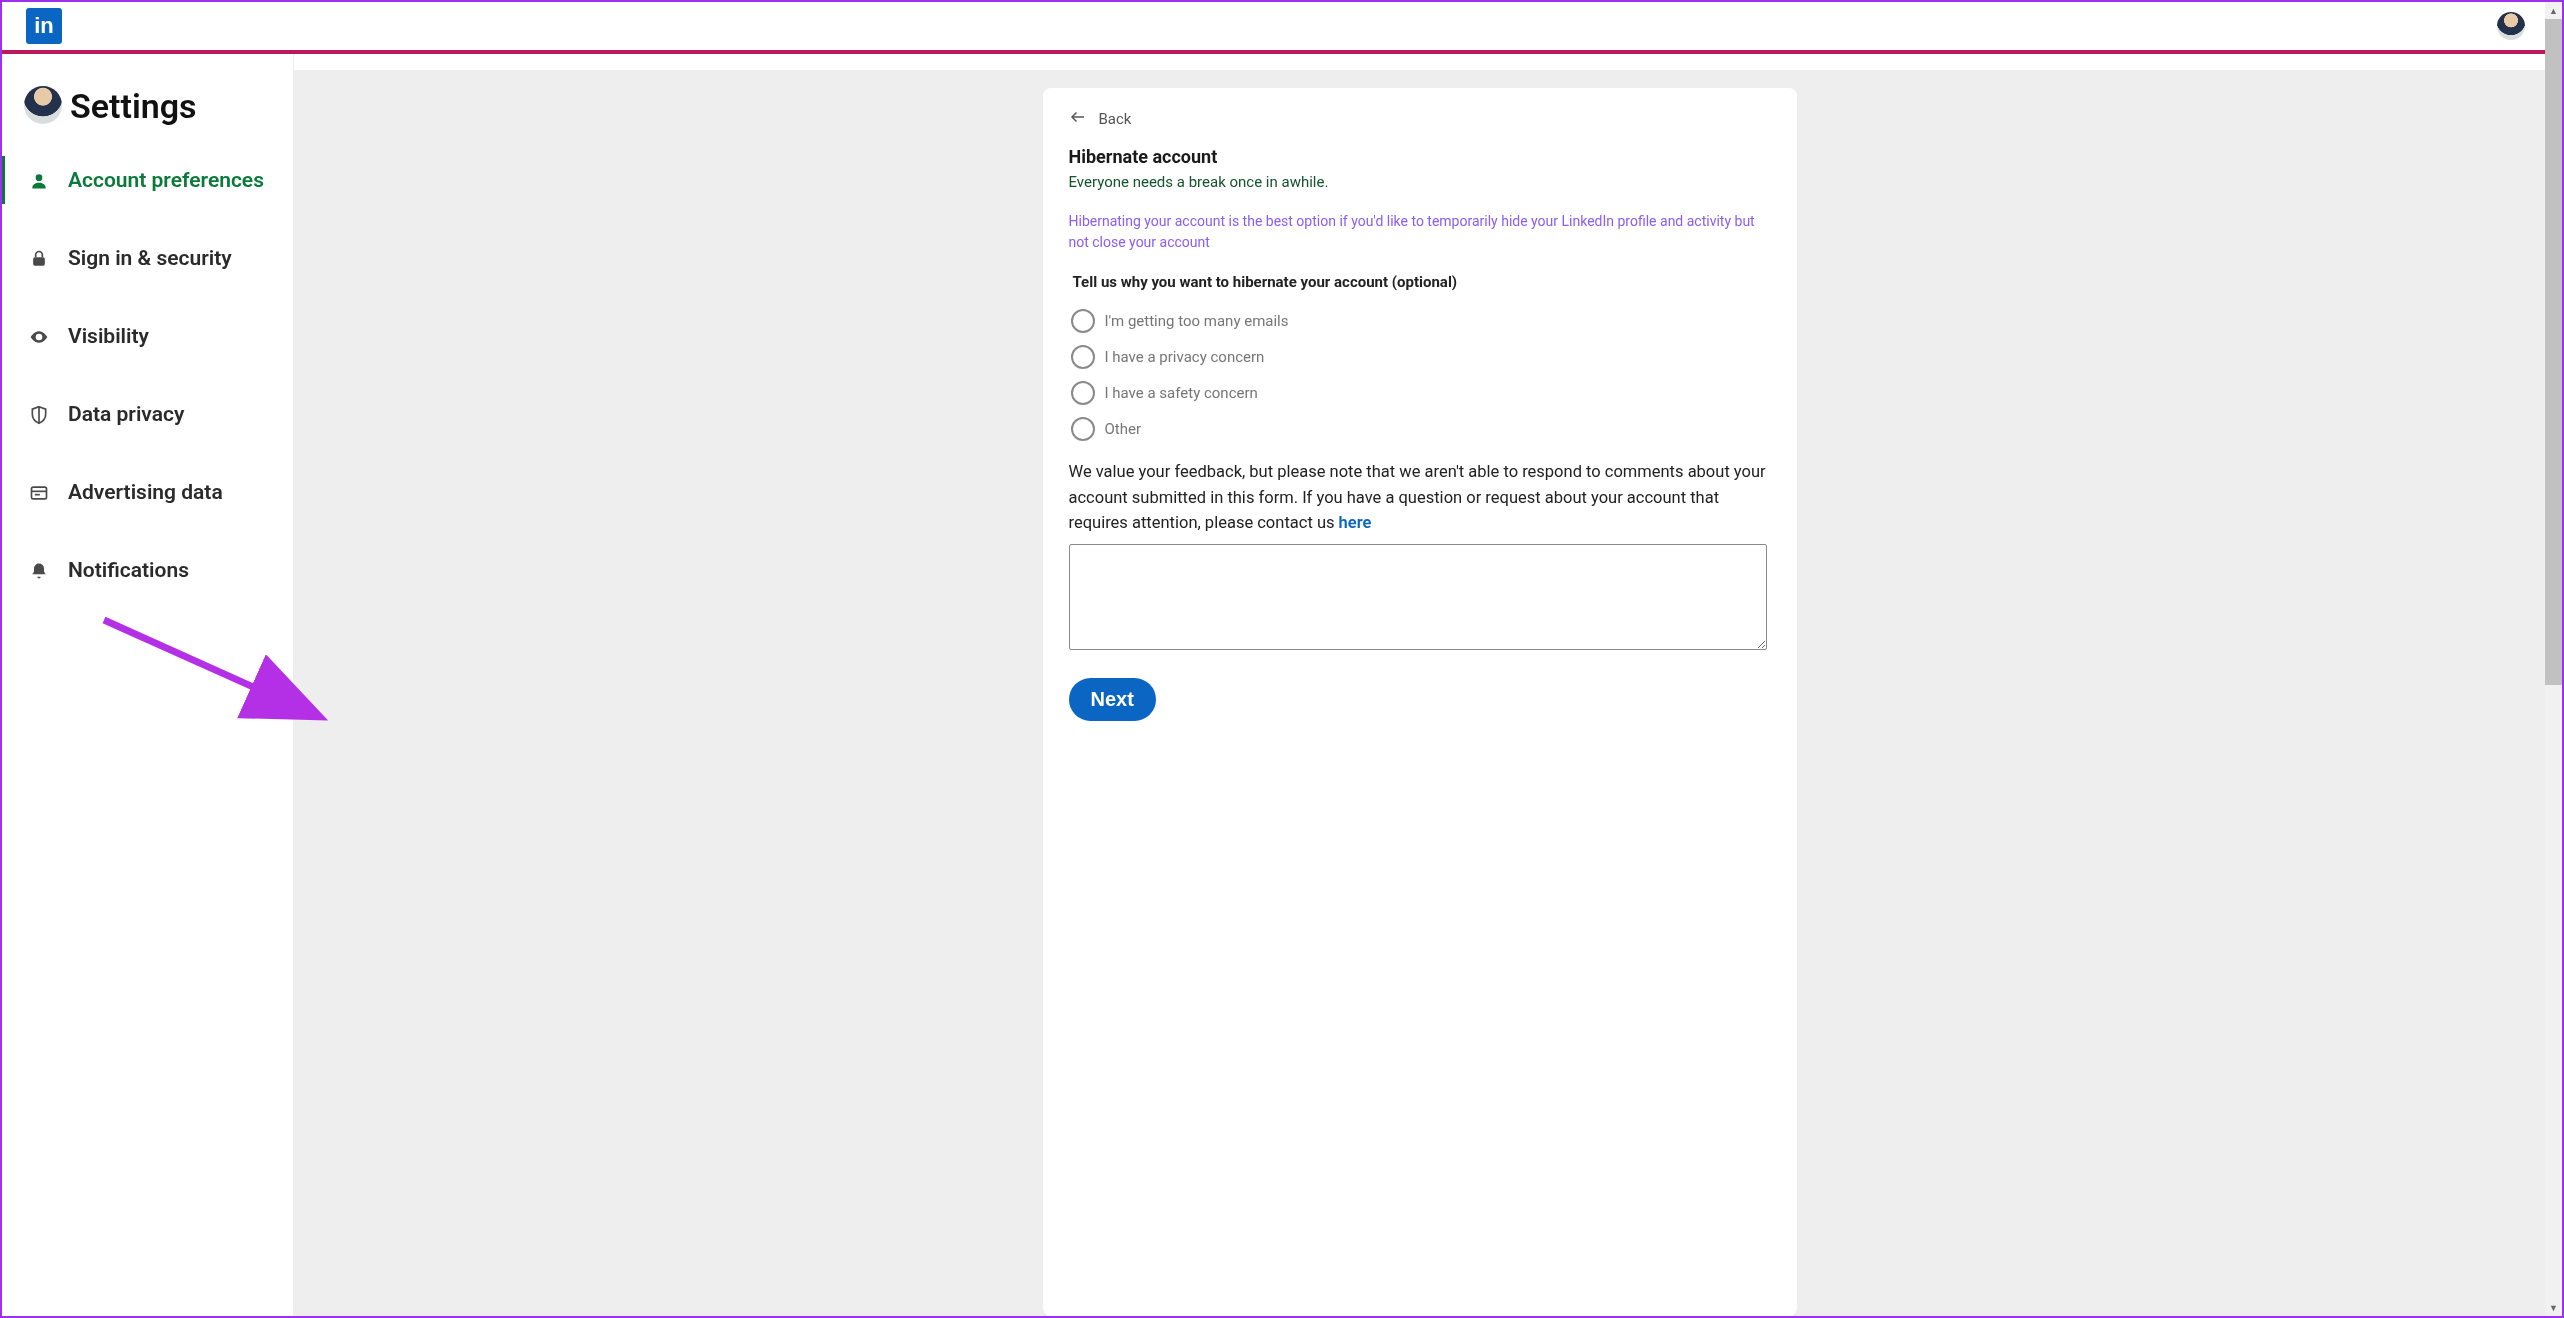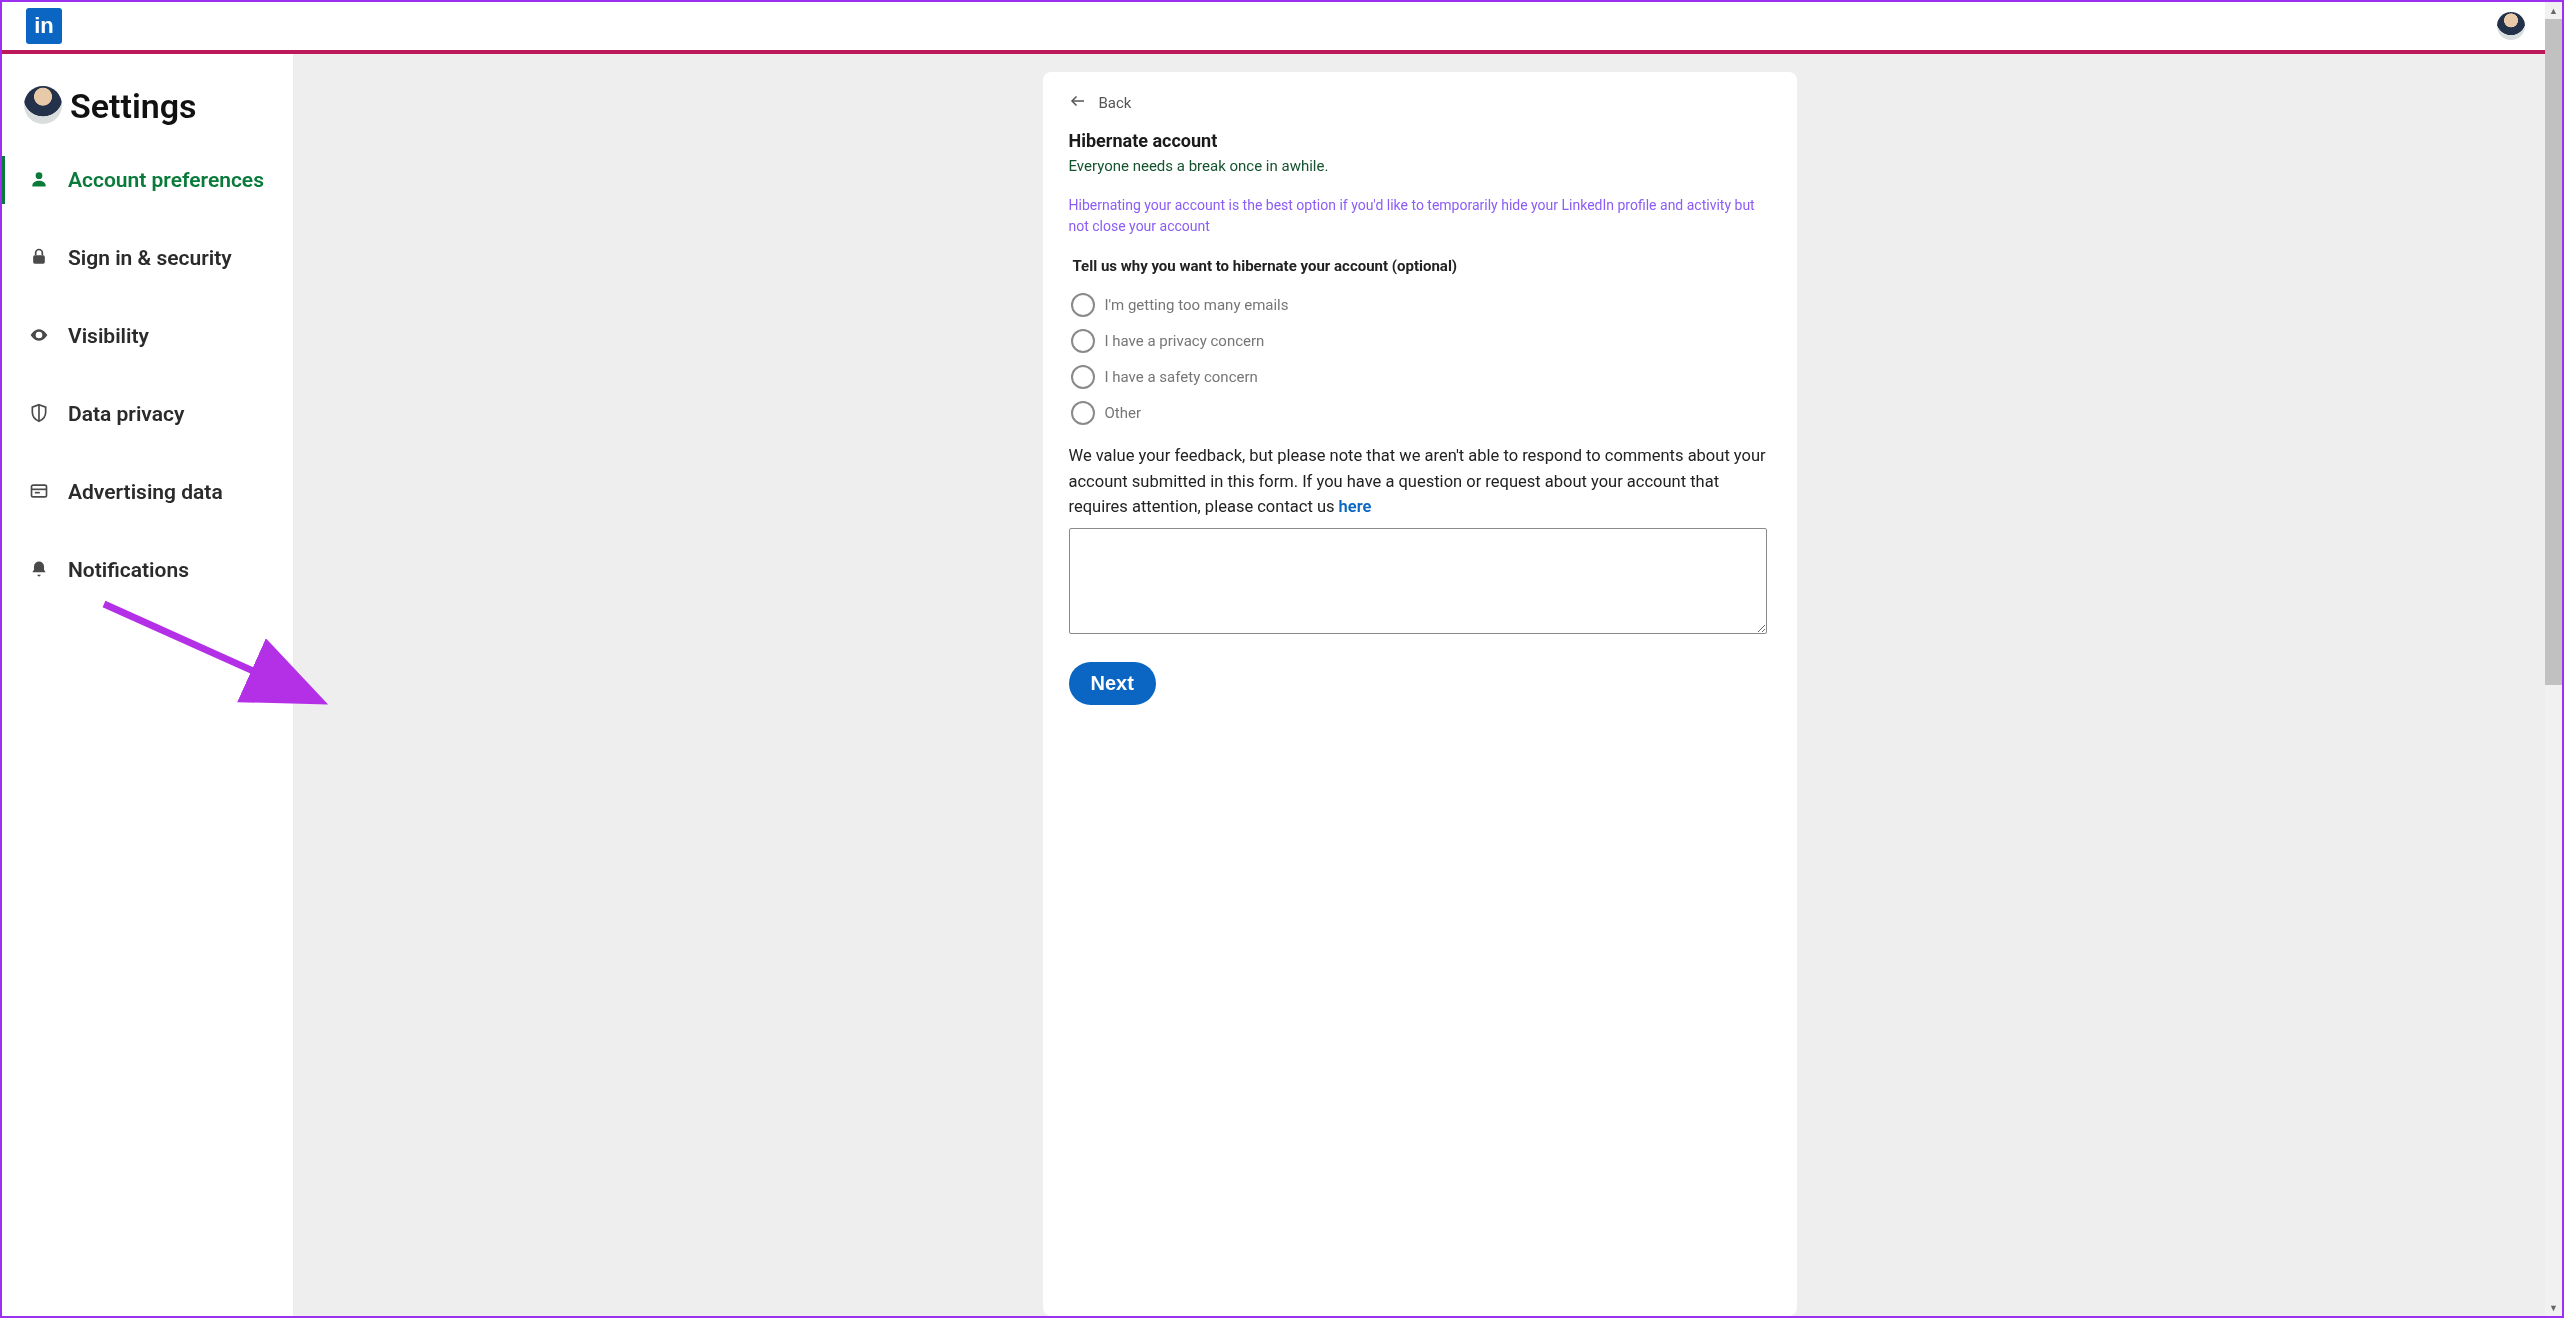--- a/index.html
+++ b/index.html
@@ -32,29 +32,29 @@
 
   
   .body { flex: 1; display: flex; margin-right: 17px; overflow: hidden; }
 
   
   .sidebar { width: 292px; background: #fff; border-right: 1px solid #ececec; padding-top: 22px; }
   .sb-title { display: flex; align-items: flex-start; gap: 8px; padding: 10px 22px 28px 22px; }
   .avatar-md { width: 38px; height: 38px; border-radius: 50%; background: radial-gradient(circle at 50% 28%, #e8c9a8 0 26%, #23324a 28% 58%, #d8ddde 60% 100%); }
   .sb-title h1 { font-size: 34px; font-weight: 600; color: #111; }
 
-  .nav-item { display: flex; align-items: flex-start; gap: 18px; padding: 14px 22px 14px 26px; font-size: 21px; font-weight: 600; color: #2b2b2b; cursor: pointer; margin-bottom: 26px; }
+  .nav-item { display: flex; align-items: flex-end; gap: 18px; padding: 14px 22px 14px 26px; font-size: 21px; font-weight: 600; color: #2b2b2b; cursor: pointer; margin-bottom: 26px; }
   .nav-item.active { color: #0a7a3b; position: relative; }
   .nav-item.active::before { content: ""; position: absolute; left: 0; top: 2px; bottom: 2px; width: 3px; background: #0a7a3b; }
   .nav-icon { width: 22px; height: 22px; color: #4a4a4a; display: flex; align-items: center; justify-content: center; flex-shrink: 0; }
   .nav-item.active .nav-icon { color: #0a7a3b; }
   .nav-icon svg { width: 20px; height: 20px; }
 
   
-  .main { flex: 1; background: #eeeeee; display: flex; justify-content: center; padding-top: 18px; position: relative; }
+  .main { flex: 1; background: #eeeeee; display: flex; justify-content: center; padding-top: 18px; position: relative; margin-top: 16px; }
   .card { width: 754px; background: #fff; border-radius: 8px; padding: 20px 26px 52px 26px; max-height: 100%; }
 
   .backrow { display: flex; align-items: center; gap: 12px; color: #555; font-size: 15px; cursor: pointer; margin-bottom: 16px; }
   .backrow svg { width: 18px; height: 18px; }
 
   .card h2 { font-size: 18px; font-weight: 700; color: #1a1a1a; margin-bottom: 6px; }
   .subline { font-size: 15px; color: #14532d; margin-bottom: 20px; }
   .desc { font-size: 14px; color: #8b5cf6; line-height: 1.5; margin-bottom: 20px; }
 
   .prompt { font-size: 15px; font-weight: 700; color: #222; margin: 0 0 18px 4px; }

